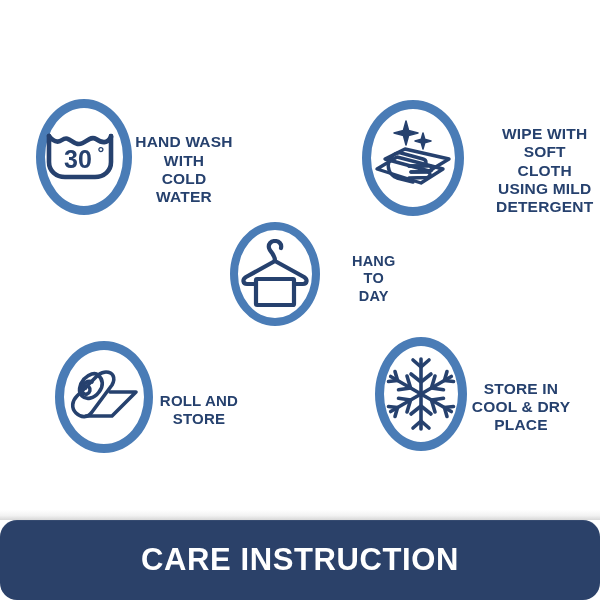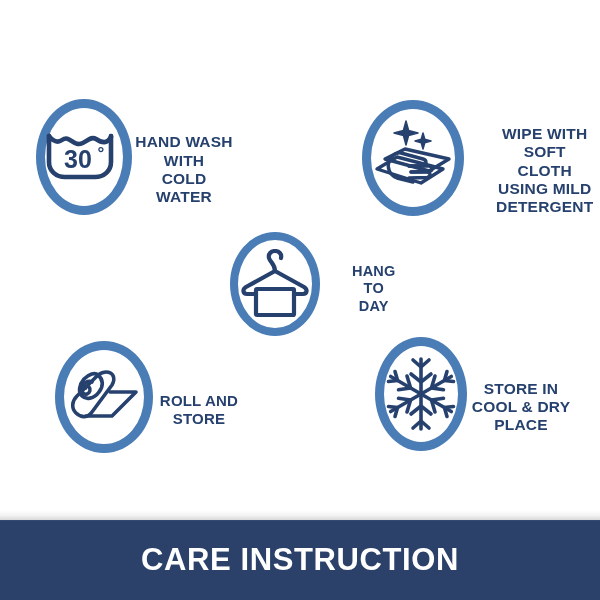--- a/index.html
+++ b/index.html
@@ -43,21 +43,21 @@
     font-size: 15.5px;
     line-height: 1.18;
     letter-spacing: 0.2px;
     white-space: pre-line;
     font-family: "Liberation Sans", sans-serif;
   }
 
   
   #item-hand-wash   { left: 36px;  top: 99px;  width: 200px; }
   #item-wipe-cloth  { left: 362px; top: 99px;  width: 200px; gap: 32px; }
-  #item-hang-dry    { left: 230px; top: 232px; width: 150px; gap: 32px; }
+  #item-hang-dry    { left: 230px; top: 222px; width: 150px; gap: 32px; }
   #item-roll-store  { left: 55px;  top: 341px; width: 190px; }
   #item-store-cool  { left: 375px; top: 337px; width: 200px; }
 
   #item-hand-wash  .icon-ring,
   #item-wipe-cloth .icon-ring { width: 116px; height: 116px; border: 9px solid #4a7cb6; }
   #item-hang-dry   .icon-ring { width: 104px; height: 104px; border: 8px solid #4a7cb6; }
   #item-roll-store .icon-ring { width: 112px; height: 112px; border: 9px solid #4a7cb6; }
   #item-store-cool .icon-ring { width: 114px; height: 114px; border: 9px solid #4a7cb6; }
 
   #item-hang-dry .item-label { font-size: 14.5px; margin-top: 10px; }
@@ -68,20 +68,21 @@
     position: absolute;
     left: 0;
     bottom: 0;
     width: 600px;
     height: 80px;
     background: #2b4169;
     display: flex;
     align-items: center;
     justify-content: center;
     box-shadow: inset 0 1px 0 rgba(255,255,255,0.05);
+    border-radius: 17px;
   }
   #banner-divider {
     position: absolute;
     left: 0;
     bottom: 80px;
     width: 600px;
     height: 10px;
     background: linear-gradient(to bottom, #ffffff 0%, #f2f2f2 55%, #d8d8d8 100%);
   }
   #banner-title {

